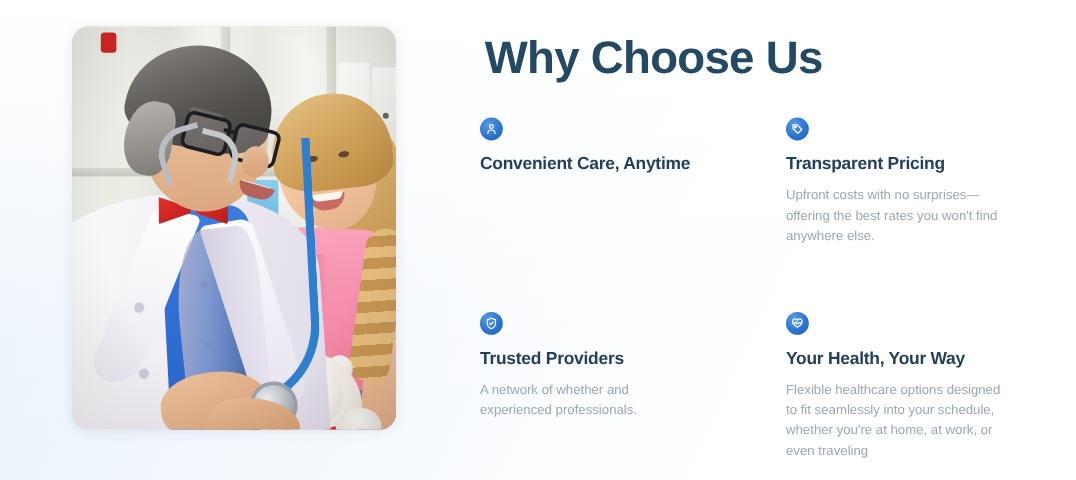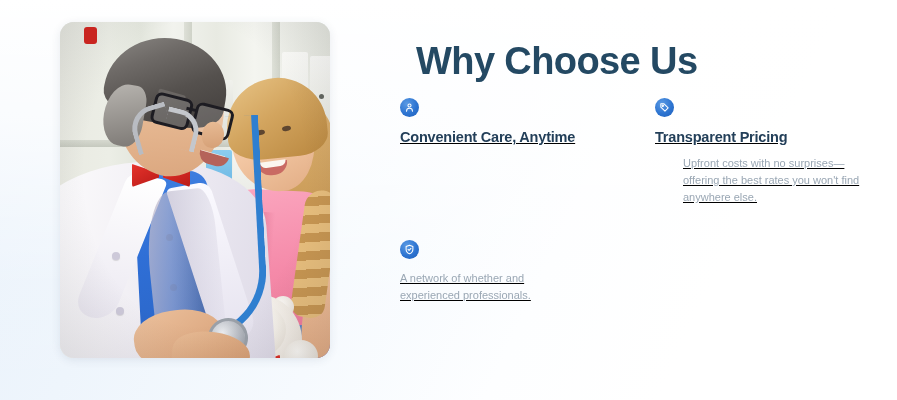--- a/index.html
+++ b/index.html
@@ -513,36 +513,35 @@
     position: absolute;
     left: 400px;
     top: 0;
     width: 460px;
     height: 400px;
   }
   .heading {
     position: absolute;
     left: 0;
     top: 22px;
-    margin: 16px;
+    margin: 4px;
     font-size: 38px;
     line-height: 46px;
     font-weight: bold;
     letter-spacing: -0.6px;
     color: #244963;
   }
   .grid {
     position: absolute;
     left: 0;
     top: 98px;
     width: 460px;
     display: grid;
     grid-template-columns: 255px 205px;
-    row-gap: 34px;
-    text-decoration: underline;
+    row-gap: 54px;
   }
   .feature {
     position: relative;
   }
   .f-icon {
     width: 19px;
     height: 19px;
     border-radius: 50%;
     background: radial-gradient(circle at 36% 30%, #5a9ae4 0%, #2d74d1 55%, #1f5fba 100%);
     display: flex;
@@ -559,21 +558,21 @@
     letter-spacing: -0.2px;
     color: #233f59;
   }
   .f-desc {
     margin: 0;
     font-size: 11px;
     line-height: 17px;
     color: #9aa7b4;
     max-width: 182px;
   }
-  .col2 .f-desc { max-width: 186px; margin-left: 28px; }
+  .col2 .f-desc { max-width: 186px; }
 </style>
 </head>
 <body>
 
 <div class="section">
   <div class="bg-wash"></div>
 
   <div class="photo-wrap">
     <div class="photo">
       <div class="bg-shelf"></div>
@@ -681,19 +680,30 @@
         <p class="f-desc">Upfront costs with no surprises—offering the best rates you won't find anywhere else.</p>
       </div>
 
       <div class="feature col1">
         <div class="f-icon">
           <svg width="11" height="11" viewBox="0 0 24 24" fill="none" stroke="#ffffff" stroke-width="2.2" stroke-linecap="round" stroke-linejoin="round">
             <path d="M12 2.6l7.4 3v6c0 5-3.2 8.4-7.4 9.8C7.8 20 4.6 16.6 4.6 11.6v-6z"></path>
             <path d="M8.8 11.8l2.3 2.3 4.1-4.4"></path>
           </svg>
         </div>
+        <h3 class="f-title">Trusted Providers</h3>
         <p class="f-desc">A network of whether and experienced professionals.</p>
       </div>
 
+      <div class="feature col2">
+        <div class="f-icon">
+          <svg width="11" height="11" viewBox="0 0 24 24" fill="none" stroke="#ffffff" stroke-width="2.2" stroke-linecap="round" stroke-linejoin="round">
+            <path d="M20.5 8.4c0-2.6-2-4.5-4.4-4.5-1.7 0-3.2 1-4.1 2.4-.9-1.4-2.4-2.4-4.1-2.4C5.5 3.9 3.5 5.8 3.5 8.4c0 5.2 8.5 10.6 8.5 10.6s8.5-5.4 8.5-10.6z"></path>
+            <path d="M3.9 11.6h4l1.5-2.6 2.1 4.5 1.6-2.3h6.9"></path>
+          </svg>
+        </div>
+        <h3 class="f-title">Your Health, Your Way</h3>
+        <p class="f-desc">Flexible healthcare options designed to fit seamlessly into your schedule, whether you're at home, at work, or even traveling</p>
+      </div>
 
     </div>
   </div>
 </div>
 
 </body></html>

